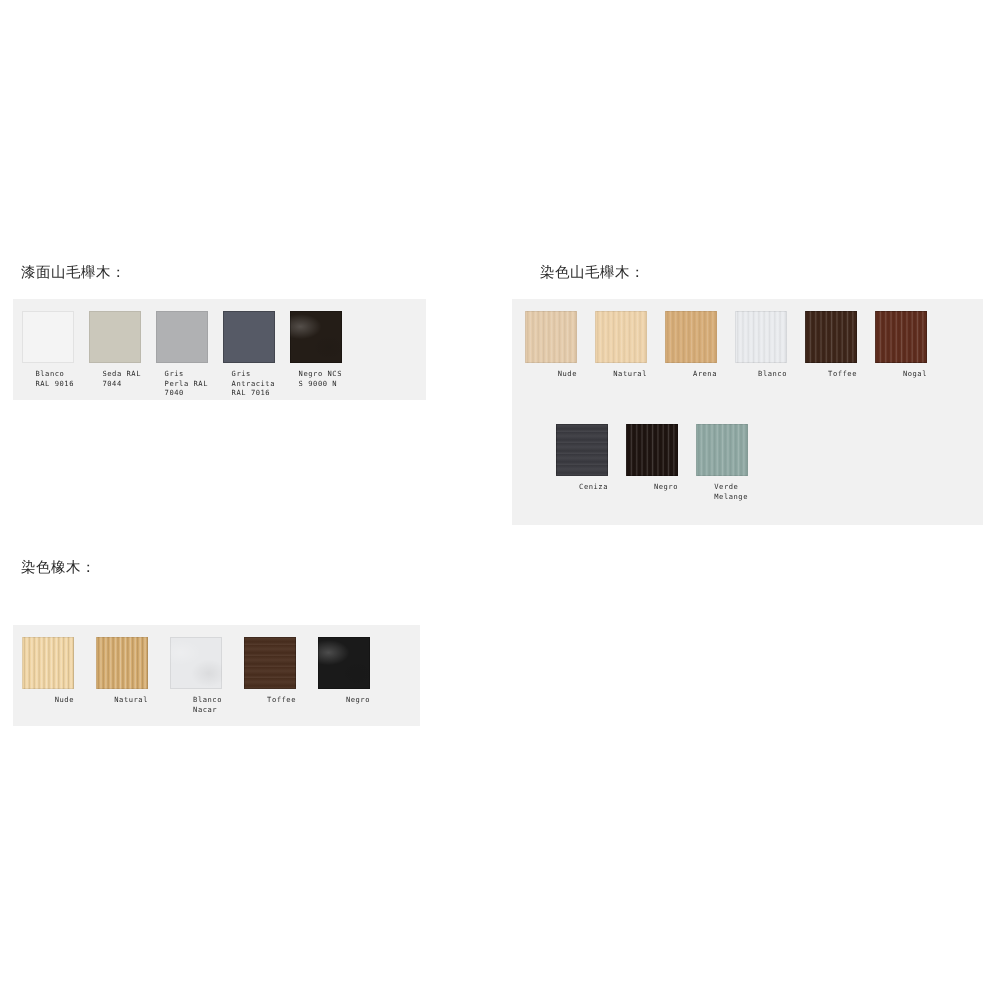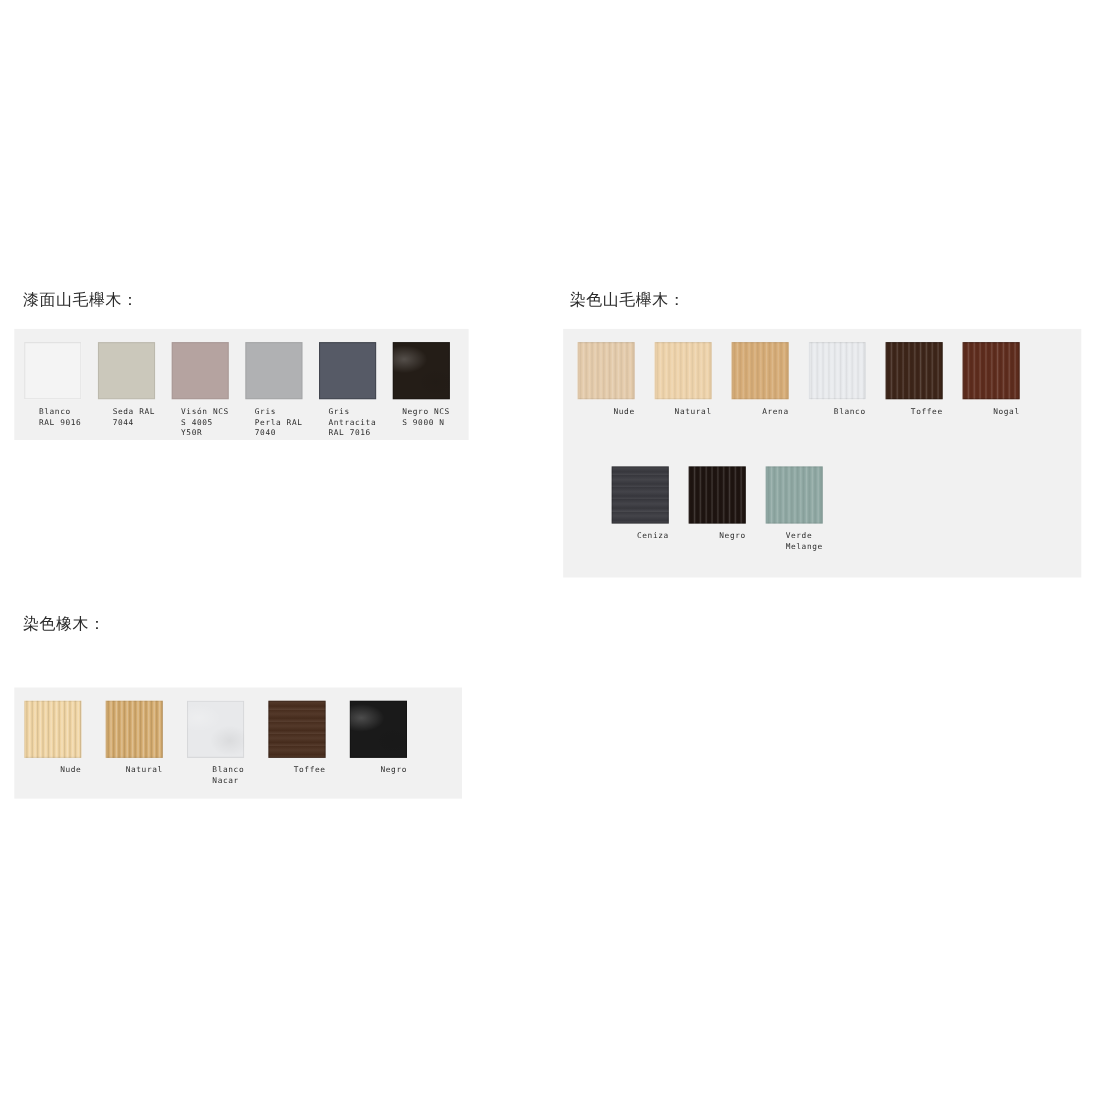--- a/index.html
+++ b/index.html
@@ -56,21 +56,21 @@
     line-height: 9.6px;
     color: #2d2d2d;
     letter-spacing: 0.55px;
     margin-top: 6px;
     white-space: pre-line;
     max-width: 62px;
   }
 
   
   #heading-lacquered-beech { left: 21px; top: 263px; }
-  #heading-stained-beech   { left: 518px; top: 263px; }
+  #heading-stained-beech   { left: 540px; top: 263px; }
   #heading-stained-oak     { left: 21px; top: 558px; }
 
   
   #panel-lacquered-beech { left: 13px;  top: 299px; width: 413px; height: 101px; }
   #panel-stained-beech   { left: 512px; top: 299px; width: 471px; height: 226px; }
   #panel-stained-oak     { left: 13px;  top: 625px; width: 407px; height: 101px; }
 
   
   #row-lacquered-beech { left: 22px;  top: 311px; }
   #row-stained-beech-1 { left: 525px; top: 311px; }
@@ -133,26 +133,20 @@
     <div class="swatch-label">Blanco
 RAL 9016</div>
   </div>
 
   <div class="swatch-cell gap-lb">
     <div class="swatch-chip grain-flat edge-light" style="background-color: rgb(203, 200, 187);"></div>
     <div class="swatch-label">Seda RAL
 7044</div>
   </div>
 
-  <div class="swatch-cell gap-lb">
-    <div class="swatch-chip grain-flat edge-light" style="background-color: rgb(181, 163, 160);"></div>
-    <div class="swatch-label">Visón NCS
-S 4005
-Y50R</div>
-  </div>
 
   <div class="swatch-cell gap-lb">
     <div class="swatch-chip grain-flat edge-light" style="background-color: rgb(176, 177, 179);"></div>
     <div class="swatch-label">Gris
 Perla RAL
 7040</div>
   </div>
 
   <div class="swatch-cell gap-lb">
     <div class="swatch-chip grain-flat edge-dark" style="background-color: rgb(86, 90, 102);"></div>

